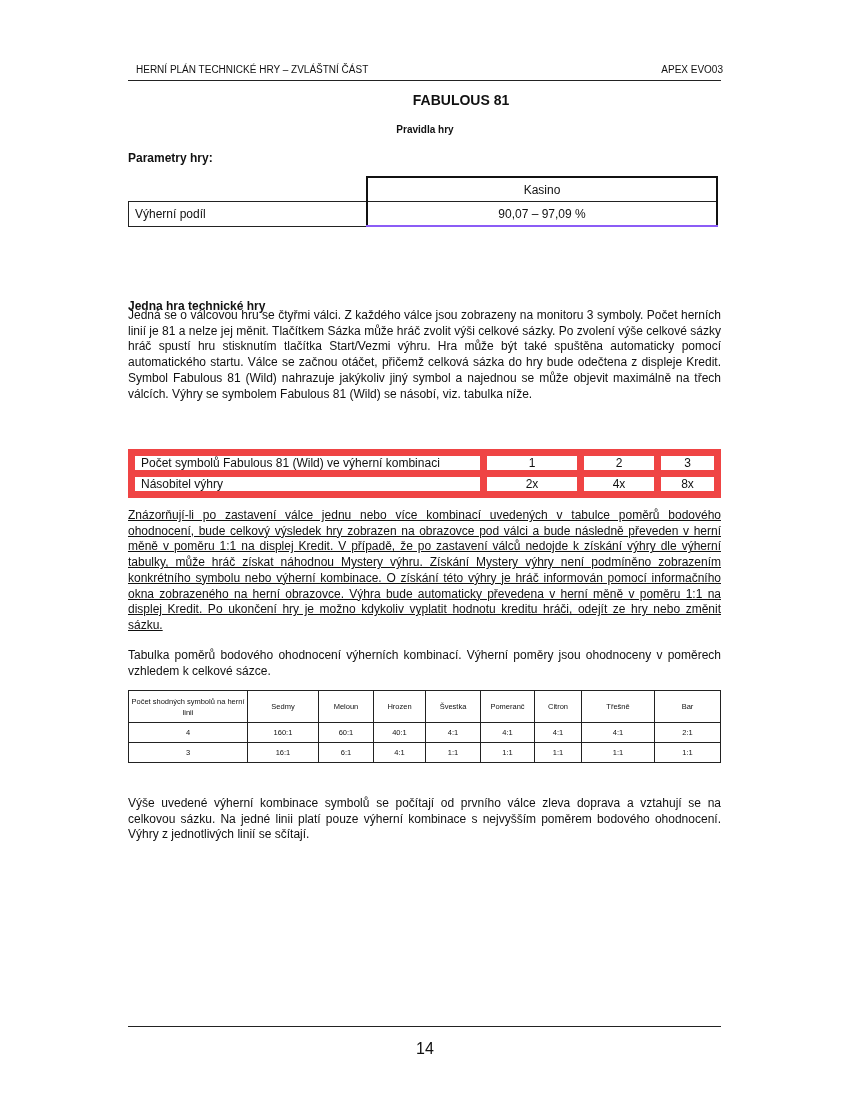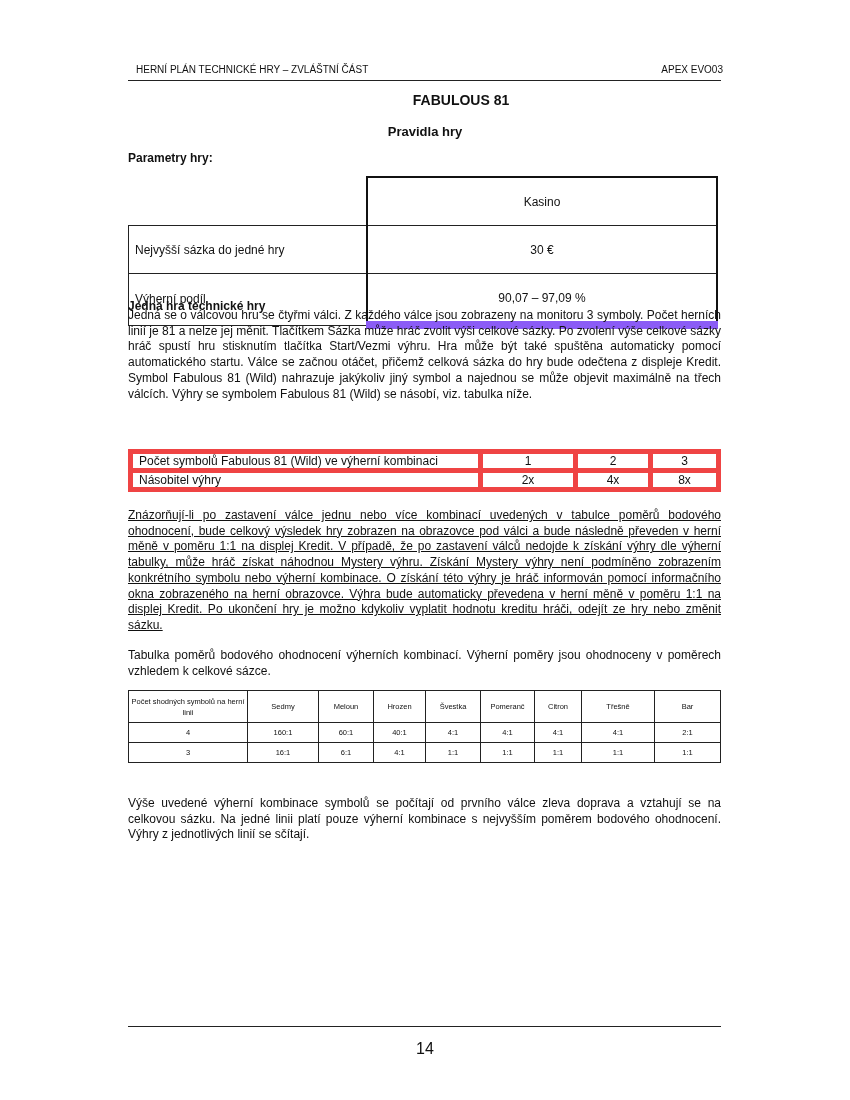--- a/index.html
+++ b/index.html
@@ -3,40 +3,40 @@
 <meta charset="utf-8">
 <style>
   html, body { margin: 0; padding: 0; background: #ffffff; }
   body { width: 850px; height: 1100px; position: relative; overflow: hidden;
          font-family: "Liberation Sans", sans-serif; color: #111; }
   .abs { position: absolute; }
   .hdr-left { left: 136px; top: 64px; font-size: 10px; letter-spacing: 0; }
   .hdr-right { right: 127px; top: 64px; font-size: 10px; }
   .hrule { left: 128px; width: 593px; height: 0; border-top: 1.3px solid #222; }
   .title { left: 0; width: 850px; top: 92px; text-align: center; font-size: 14px; font-weight: bold; padding-left: 36px; }
-  .subtitle { left: 0; width: 850px; top: 124px; text-align: center; font-size: 13px; font-weight: bold; }
+  .subtitle { left: 0; width: 850px; top: 124px; text-align: center; font-size: 10px; font-weight: bold; }
   .params-label { left: 128px; top: 151px; font-size: 12px; font-weight: bold; }
 
   table { border-collapse: collapse; }
   .params-table { position: absolute; left: 128px; top: 176px; width: 590px; font-size: 12px; }
-  .params-table td { height: 23px; padding: 12px 6px; border: 1px solid #222; margin-left: 24px; }
+  .params-table td { height: 23px; padding: 0 6px; border: 1px solid #222; margin-left: 24px; }
   .params-table td.val { text-align: center; width: 336px; border-left: 2px solid #111; border-right: 2px solid #111; }
   .params-table tr.head td.empty { border: none; border-bottom: 1px solid #222; }
   .params-table tr.head td.val { border-top: 2px solid #111; }
-  .params-table tr:last-child td.val { border-bottom: 8px solid #8b5cf6; }
+  .params-table tr:last-child td.val { border-bottom: 2px solid #8b5cf6; }
 
   .sec-title { left: 128px; top: 299px; font-size: 12px; font-weight: bold; }
   .para { left: 128px; width: 593px; font-size: 12px; line-height: 15.7px; text-align: justify; }
   .p1 { top: 308px; }
   .p2 { top: 508px; text-decoration: underline; }
   .p3 { top: 648px; }
   .p4 { top: 787px; margin-top: 9px; }
 
   .wild-table { position: absolute; left: 128px; top: 449px; width: 593px; font-size: 12px; }
-  .wild-table td { border: 5px solid #ef4444; height: 14px; padding: 0 6px; line-height: 14px; }
+  .wild-table td { border: 7px solid #ef4444; height: 14px; padding: 0 6px; line-height: 14px; }
   .wild-table td.c { text-align: center; }
 
   .pay-table { position: absolute; left: 128px; top: 690px; width: 593px; font-size: 7.5px; }
   .pay-table td, .pay-table th { border: 1px solid #222; text-align: center; font-weight: normal; padding: 0 2px; }
   .pay-table th { height: 31px; line-height: 11px; }
   .pay-table td { height: 19px; }
 
   .page-num { left: 0; width: 850px; top: 1040px; text-align: center; font-size: 16px; }
 </style>
 </head>
@@ -48,24 +48,20 @@
 
 <div class="abs title">FABULOUS 81</div>
 <div class="abs subtitle">Pravidla hry</div>
 <div class="abs params-label">Parametry hry:</div>
 
 <table class="params-table">
   <tbody>
       <tr class="head">
     <td class="empty"></td>
     <td class="val">Kasino</td>
-  </tr>
-  <tr>
-    <td>Nejvyšší sázka do jedné hry</td>
-    <td class="val">30 €</td>
   </tr>
   <tr>
     <td>Výherní podíl</td>
     <td class="val">90,07 – 97,09 %</td>
   </tr>
 </tbody>
   </table>
 
 <div class="abs sec-title">Jedna hra technické hry</div>
 <div class="abs para p1">Jedná se o válcovou hru se čtyřmi válci. Z každého válce jsou zobrazeny na monitoru 3 symboly. Počet herních linií je 81 a nelze jej měnit. Tlačítkem Sázka může hráč zvolit výši celkové sázky. Po zvolení výše celkové sázky hráč spustí hru stisknutím tlačítka Start/Vezmi výhru. Hra může být také spuštěna automaticky pomocí automatického startu. Válce se začnou otáčet, přičemž celková sázka do hry bude odečtena z displeje Kredit. Symbol Fabulous 81 (Wild) nahrazuje jakýkoliv jiný symbol a najednou se může objevit maximálně na třech válcích. Výhry se symbolem Fabulous 81 (Wild) se násobí, viz. tabulka níže.</div>

